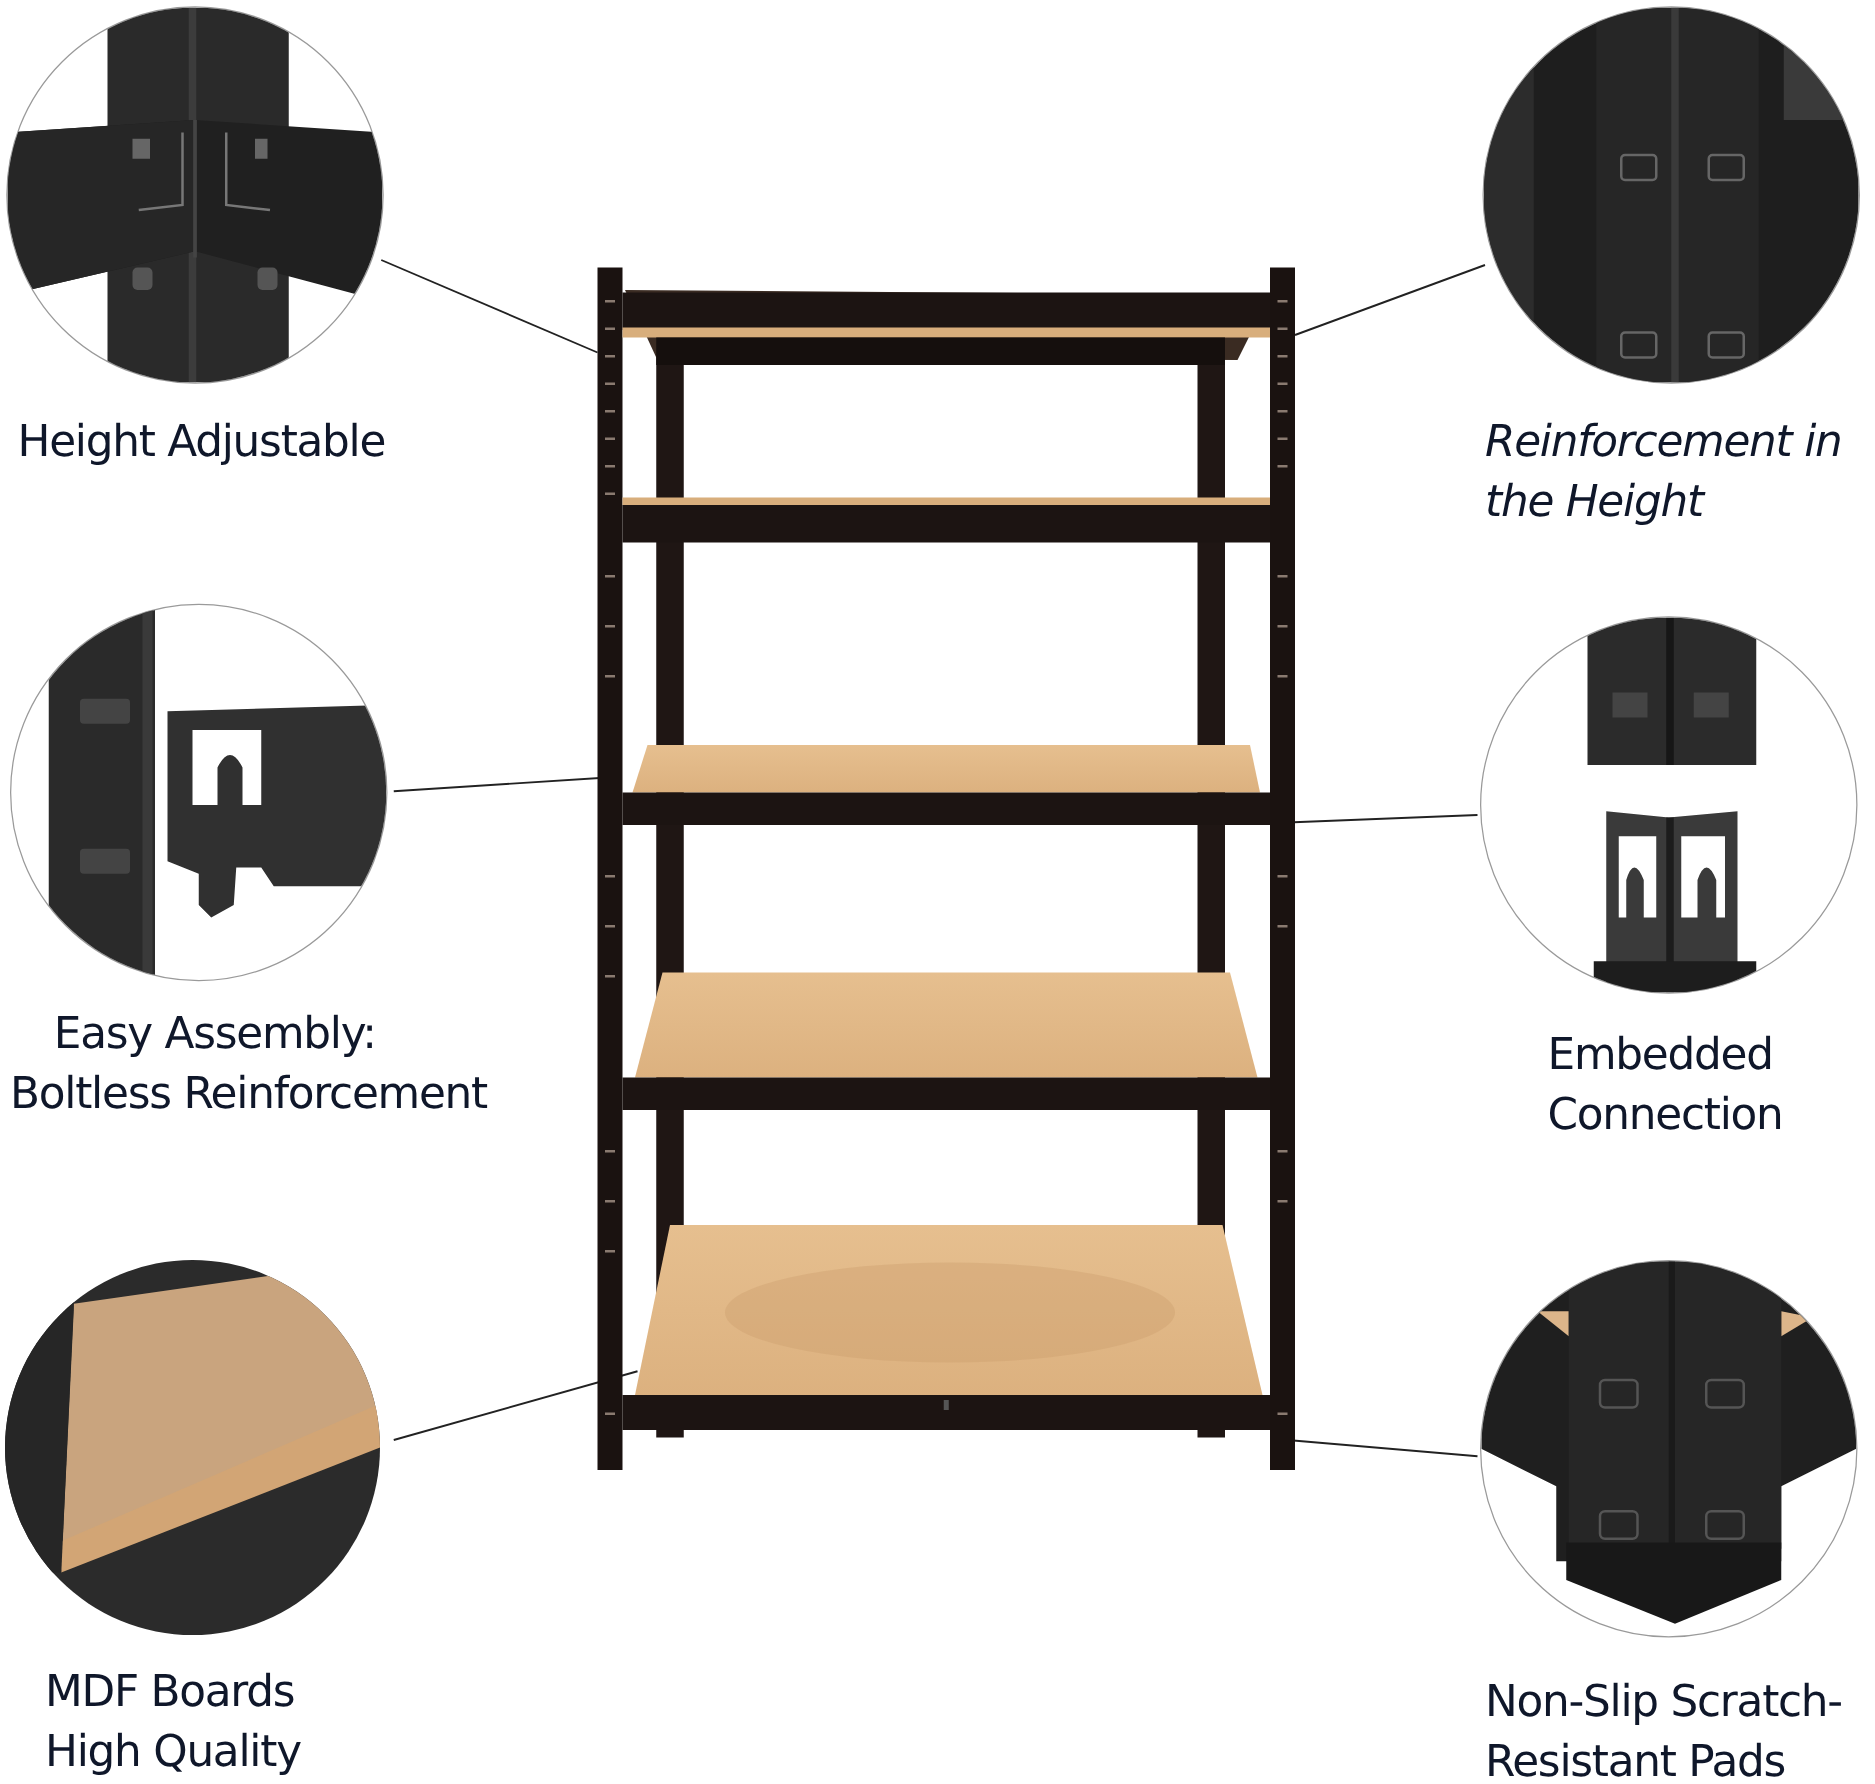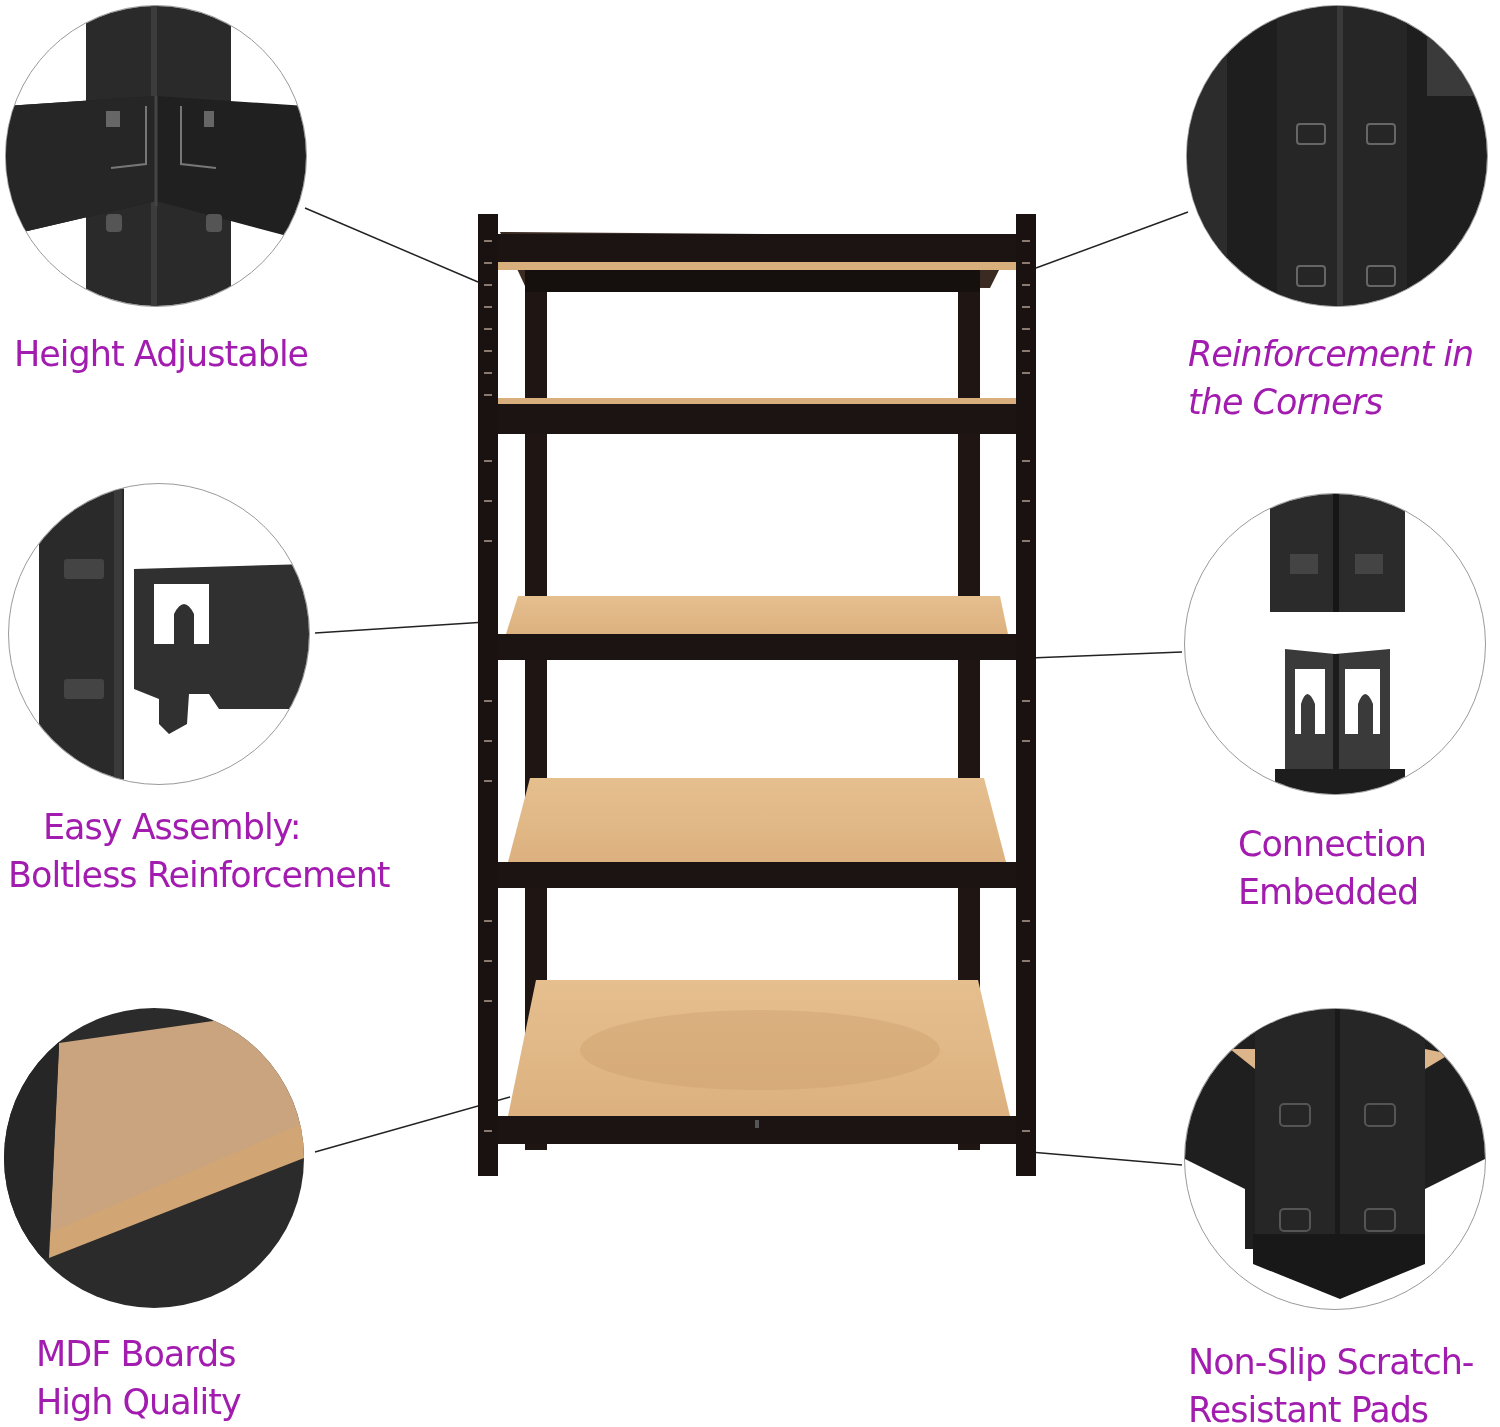--- a/index.html
+++ b/index.html
@@ -2,21 +2,21 @@
 <html><head>
 <meta charset="utf-8">
 <style>
   html, body { margin:0; padding:0; background:#ffffff; }
   body { width:1500px; height:1427px; position:relative; overflow:hidden;
          font-family:"DejaVu Sans", "Liberation Sans", sans-serif; color:#111; }
   .circle { position:absolute; width:300px; height:300px; border-radius:50%;
             border:1.5px solid #9a9a9a; overflow:hidden; background:#fff; }
   .circle svg { width:100%; height:100%; display:block; }
   .label { position:absolute; font-size:35px; line-height:48px; letter-spacing:-1px;
-           color:#a21caf; white-space:nowrap; }
+           color:#0f172a; white-space:nowrap; }
   .label span { display:block; }
   .connectors { position:absolute; left:0; top:0; width:1500px; height:1427px; pointer-events:none; }
   .shelf-unit { position:absolute; left:470px; top:200px; width:580px; height:990px; }
   .shelf-unit svg { width:100%; height:100%; display:block; }
 </style>
 </head>
 <body>
 
 <svg class="connectors" viewBox="0 0 1500 1427">
   <line x1="305" y1="208" x2="478" y2="282" stroke="#222" stroke-width="1.5"></line>
@@ -125,21 +125,21 @@
     <rect x="150" y="0" width="6" height="300" fill="#3a3a3a"></rect>
     <rect x="110" y="118" width="28" height="20" rx="3" fill="none" stroke="#666" stroke-width="2"></rect>
     <rect x="180" y="118" width="28" height="20" rx="3" fill="none" stroke="#666" stroke-width="2"></rect>
     <rect x="110" y="260" width="28" height="20" rx="3" fill="none" stroke="#666" stroke-width="2"></rect>
     <rect x="180" y="260" width="28" height="20" rx="3" fill="none" stroke="#666" stroke-width="2"></rect>
     <rect x="240" y="0" width="60" height="90" fill="#3a3a3a"></rect>
   </svg>
 </div>
 <div class="label" style="left:1188px; top:330px;font-style:italic;">
   <span>Reinforcement in</span>
-  <span>the Corners</span>
+  <span>the Height</span>
 </div>
 
 <div class="circle" style="left:8px; top:483px;">
   <svg viewBox="0 0 300 300">
     <rect x="30" y="0" width="85" height="300" fill="#2a2a2a"></rect>
     <rect x="105" y="0" width="8" height="300" fill="#3a3a3a"></rect>
     <rect x="55" y="75" width="40" height="20" rx="3" fill="#444"></rect>
     <rect x="55" y="195" width="40" height="20" rx="3" fill="#444"></rect>
     <path d="M125 85 L300 80 L300 225 L210 225 L200 210 L180 210 L178 240 L160 250 L150 240 L150 215 L125 205 Z" fill="#303030"></path>
     <path d="M145 100 L200 100 L200 160 L185 160 L185 130 Q175 110 165 130 L165 160 L145 160 Z" fill="#ffffff"></path>
@@ -157,22 +157,22 @@
     <rect x="105" y="60" width="28" height="20" fill="#444"></rect>
     <rect x="170" y="60" width="28" height="20" fill="#444"></rect>
     <path d="M100 155 L150 160 L205 155 L205 300 L100 300 Z" fill="#3a3a3a"></path>
     <rect x="148" y="160" width="6" height="140" fill="#1c1c1c"></rect>
     <path d="M110 175 L140 175 L140 240 L130 240 L130 210 Q122 190 116 210 L116 240 L110 240 Z" fill="#fff"></path>
     <path d="M160 175 L195 175 L195 240 L188 240 L188 210 Q180 190 173 210 L173 240 L160 240 Z" fill="#fff"></path>
     <rect x="90" y="275" width="130" height="25" fill="#1d1d1d"></rect>
   </svg>
 </div>
 <div class="label" style="left:1238px; top:820px;">
+  <span>Embedded</span>
   <span>Connection</span>
-  <span>Embedded</span>
 </div>
 
 <div class="circle" style="left:4px; top:1008px; border:none;">
   <svg viewBox="0 0 300 300">
     <rect x="0" y="0" width="300" height="300" fill="#2b2b2b"></rect>
     <polygon points="55,35 300,0 300,125 45,248" fill="#c9a47e"></polygon>
     <polygon points="45,225 300,115 300,150 45,250" fill="#d2a575"></polygon>
     <polygon points="0,0 55,0 55,40 45,250 0,250" fill="#262626"></polygon>
   </svg>
 </div>

